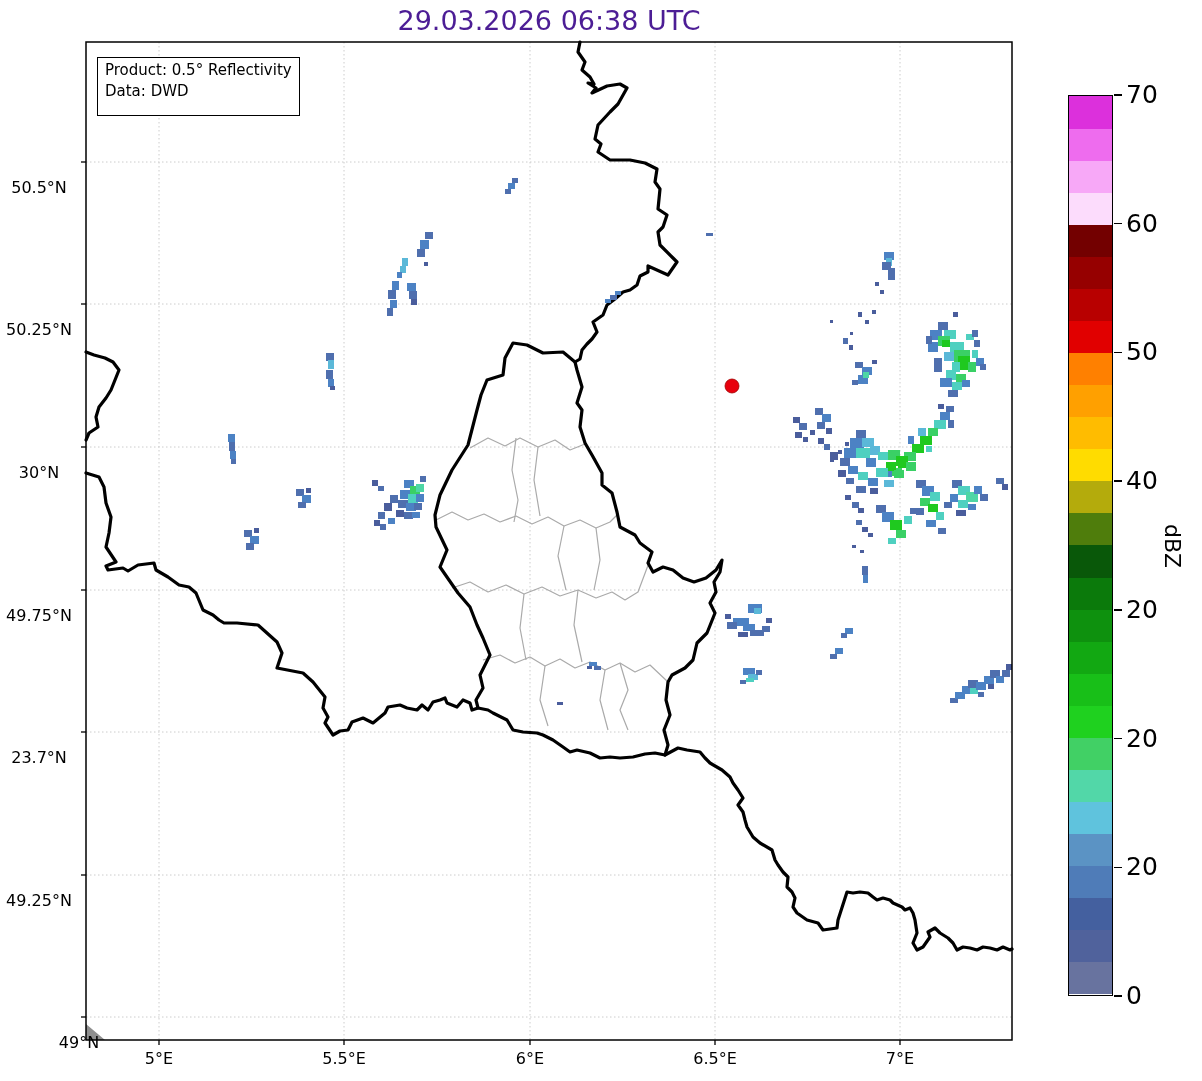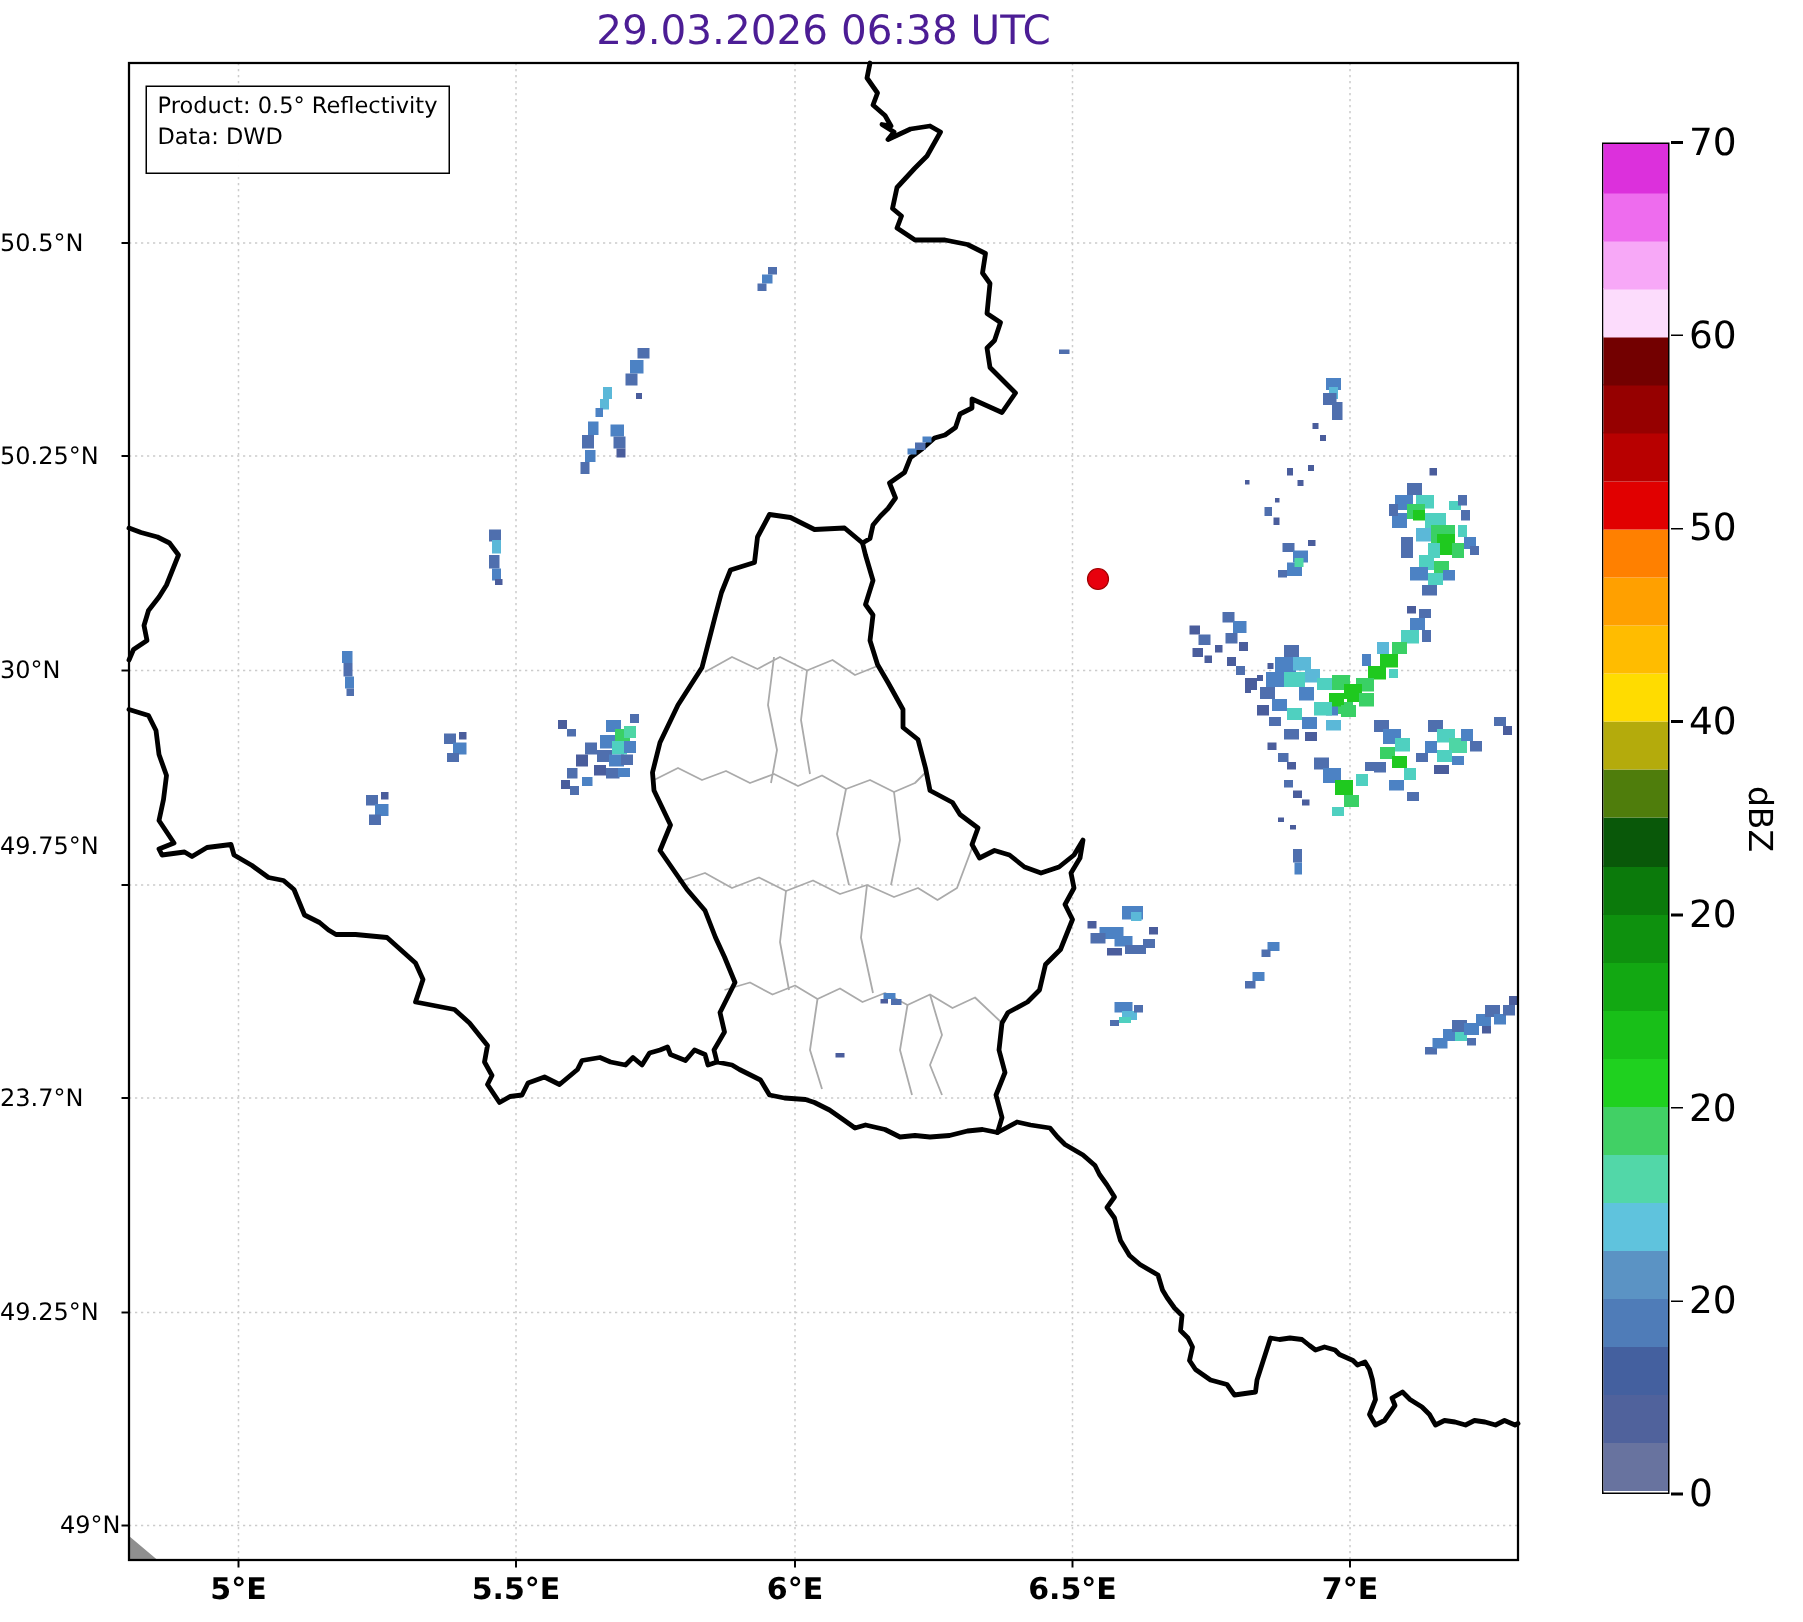--- a/index.html
+++ b/index.html
@@ -2,22 +2,22 @@
 <html><head>
 <meta charset="utf-8">
 <style>
   html,body{margin:0;padding:0;background:#ffffff;}
   body{width:1202px;height:1081px;position:relative;overflow:hidden;
        font-family:"DejaVu Sans","Liberation Sans",sans-serif;color:#000;}
   .stage{position:absolute;inset:0;}
   .title{position:absolute;left:86px;top:5px;width:926px;text-align:center;
          font-size:27px;color:#4c1d95;}
   #map-svg{position:absolute;left:0;top:0;}
-  .ylab{position:absolute;left:0;width:78px;text-align:left;font-size:16px;line-height:22px;}
-  .xlab{position:absolute;width:90px;text-align:center;font-size:20px;line-height:22px;top:1048px;font-weight:bold;}
+  .ylab{position:absolute;left:0;width:78px;text-align:center;font-size:16px;line-height:22px;margin-top:26px;}
+  .xlab{position:absolute;width:90px;text-align:center;font-size:16px;line-height:22px;top:1048px;}
   .annot{position:absolute;left:97px;top:57px;background:rgba(255,255,255,0.95);
          border:1px solid #000;padding:2px 7px 13px 7px;font-size:15px;line-height:21px;}
   .cb-wrap{position:absolute;left:1068px;top:95px;width:45px;height:901px;
            border:1.3px solid #000;box-sizing:border-box;}
   .cb-band{position:absolute;left:0;width:100%;}
   .cb-tick{position:absolute;left:1114px;width:8px;height:1.5px;background:#000;}
   .cb-lab{position:absolute;left:1126px;font-size:25px;line-height:30px;}
   .cb-axis-label{position:absolute;left:1132px;top:531px;width:80px;height:30px;
                  line-height:30px;text-align:center;font-size:22px;transform:rotate(90deg);}
 </style>
@@ -305,21 +305,21 @@
       <line x1="81" y1="590" x2="86" y2="590" stroke="#000" stroke-width="1.3"></line>
       <line x1="81" y1="732" x2="86" y2="732" stroke="#000" stroke-width="1.3"></line>
       <line x1="81" y1="875" x2="86" y2="875" stroke="#000" stroke-width="1.3"></line>
       <line x1="81" y1="1017" x2="86" y2="1017" stroke="#000" stroke-width="1.3"></line>
     </svg>
 
   <div id="y-labels">
       <div class="ylab" style="top: 151px;">50.5°N</div>
       <div class="ylab" style="top: 293px;">50.25°N</div>
       <div class="ylab" style="top: 436px;">30°N</div>
-      <div class="ylab" style="top: 553px;">49.75°N</div>
+      <div class="ylab" style="top: 579px;">49.75°N</div>
       <div class="ylab" style="top: 721px;">23.7°N</div>
       <div class="ylab" style="top: 864px;">49.25°N</div>
       <div class="ylab" style="top: 1006px; padding-left: 40px;">49°N</div>
     </div>
   <div id="x-labels">
       <div class="xlab" style="left: 114px;">5°E</div>
       <div class="xlab" style="left: 299px;">5.5°E</div>
       <div class="xlab" style="left: 485px;">6°E</div>
       <div class="xlab" style="left: 670px;">6.5°E</div>
       <div class="xlab" style="left: 855px;">7°E</div>

